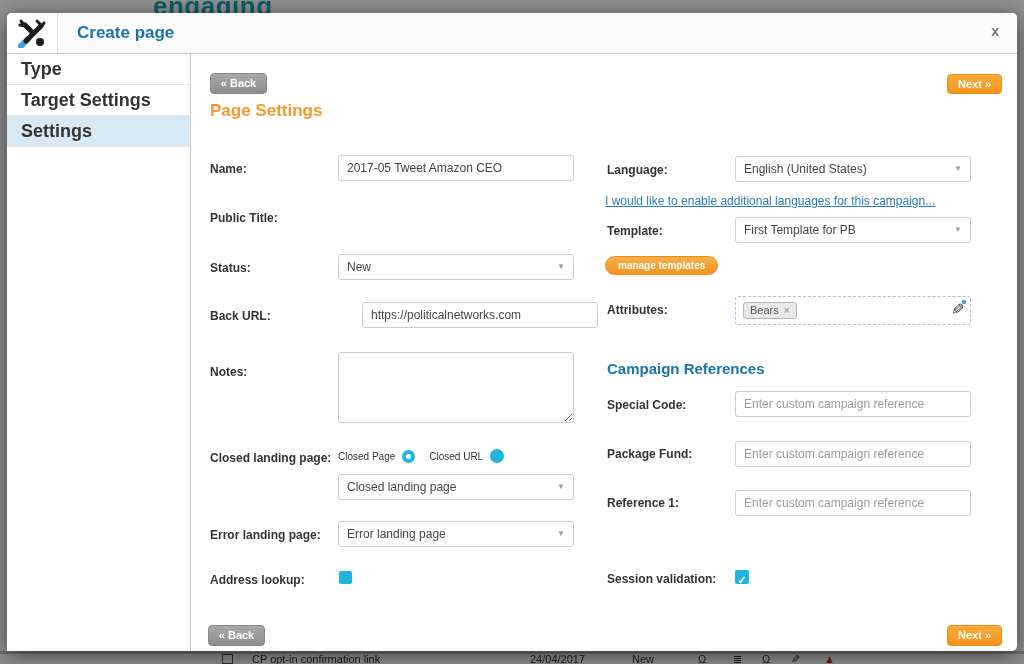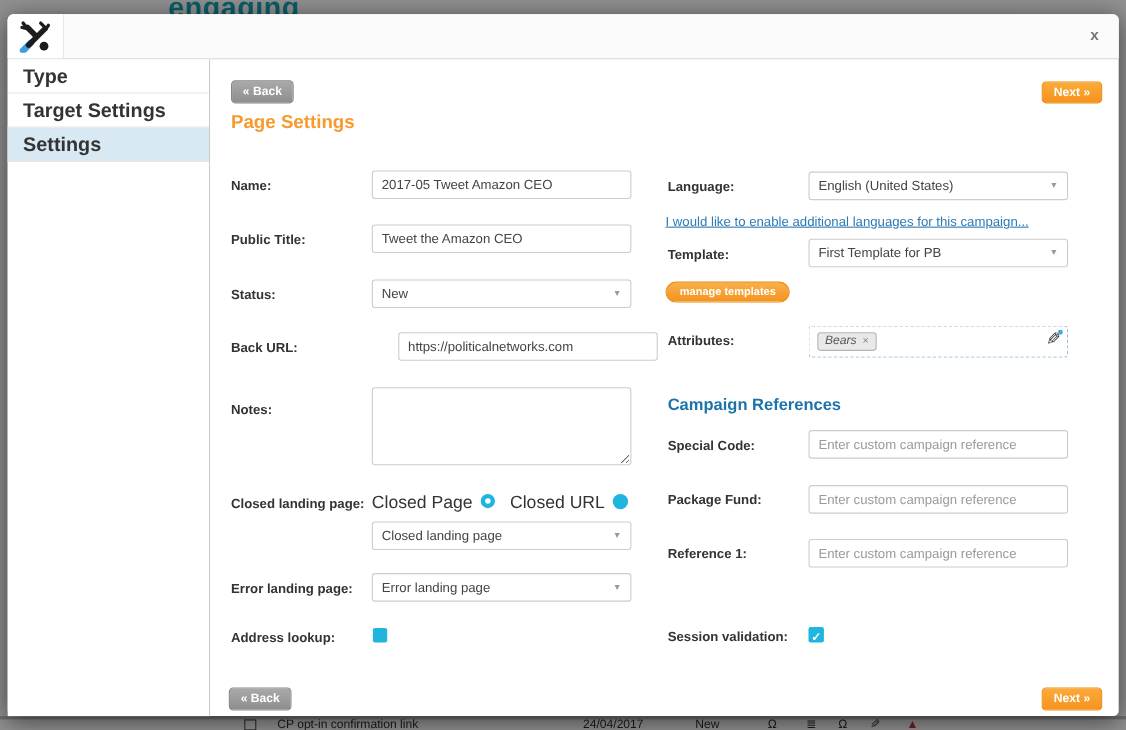--- a/index.html
+++ b/index.html
@@ -61,26 +61,26 @@
   .notes{height:71px;resize:both;overflow:auto;padding:4px 8px;}
 
   .link{position:absolute;left:598px;top:181px;font-size:12px;color:#2d7ab5;
         text-decoration:underline;cursor:pointer;white-space:nowrap;}
   .manage-btn{position:absolute;left:598px;top:243px;padding:3px 12px;font-size:10px;font-weight:bold;
         color:#fff;background:linear-gradient(#f9b04a,#f49320);border-radius:10px;border:1px solid #ec8c11;cursor:pointer;}
 
   .attr-box{position:absolute;left:728px;top:283px;width:236px;height:29px;border:1px dashed #9ac4e0;
         border-radius:3px;background:#fff;box-sizing:border-box;}
   .tag{position:absolute;left:7px;top:5px;padding:1px 6px 2px 6px;background:#e9e9e9;border:1px solid #b5b5b5;
-        border-radius:3px;font-size:11px;color:#555;cursor:pointer;white-space:nowrap;font-style:italic;}
+        border-radius:3px;font-size:11px;color:#555;cursor:pointer;white-space:nowrap;}
   .tag .x{margin-left:5px;color:#888;font-size:10px;}
   .pencil{position:absolute;right:6px;top:4px;font-size:16px;color:#333;transform:scaleX(-1);cursor:pointer;line-height:18px;}
   .pencil-dot{position:absolute;right:4px;top:3px;width:4px;height:4px;background:#4aa3d8;border-radius:1px;}
 
-  .radio-row{position:absolute;left:331px;top:436px;font-size:16px;color:#333;display:flex;}
+  .radio-row{position:absolute;left:331px;top:436px;font-size:10px;color:#333;display:flex;align-items:center;}
   .radio{display:inline-block;border-radius:50%;background:#1fb5dc;position:relative;}
   .radio.sel{width:13px;height:13px;margin:0 0 0 7px;}
   .radio.sel .dot{position:absolute;left:4px;top:4px;width:5px;height:5px;border-radius:50%;background:#fff;}
   .radio.solid{width:14px;height:14px;margin:0 0 0 7px;}
   .radio-gap{margin-left:14px;}
 
   .checkbox{position:absolute;background:#1fb5dc;border-radius:2px;cursor:pointer;}
   .cb-address{left:332px;top:558px;width:13px;height:13px;}
   .cb-session{left:728px;top:557px;width:14px;height:14px;text-align:center;}
   .cb-session .check{color:#fff;font-size:11px;line-height:14px;font-weight:bold;}
@@ -115,39 +115,39 @@
       <div class="m-iconcell">
         <svg width="30" height="30" viewBox="0 0 30 30">
           <path d="M4 28 L11 21" stroke="#3e9edd" stroke-width="6" stroke-linecap="round"></path>
           <path d="M9 23 L24 8" stroke="#1c1c1c" stroke-width="5" stroke-linecap="round"></path>
           <path d="M20 3 L25 8 M27 5 L25 8" stroke="#1c1c1c" stroke-width="3" stroke-linecap="round"></path>
           <circle cx="23" cy="24" r="4" fill="#1c1c1c"></circle>
           <path d="M8 7 L15 14" stroke="#1c1c1c" stroke-width="5" stroke-linecap="round"></path>
           <path d="M4 3 L8 8 M3 7 L8 8" stroke="#1c1c1c" stroke-width="3" stroke-linecap="round"></path>
         </svg>
       </div>
+      <div class="m-title">Create page</div>
       <div class="m-close">x</div>
     </div>
 
     <div class="sidebar">
       <div class="side-item">Type</div>
       <div class="side-item">Target Settings</div>
       <div class="side-item active">Settings</div>
     </div>
 
     <div class="btn btn-gray back-top"><span>«</span> <span>Back</span></div>
     <div class="btn btn-orange next-top"><span>Next</span> <span>»</span></div>
 
     <div class="page-heading">Page Settings</div>
 
     <div class="label" style="left:203px;top:149px;">Name:</div>
     <input class="input" style="left: 331px; top: 142px;" value="2017-05 Tweet Amazon CEO">
 
     <div class="label" style="left:203px;top:198px;">Public Title:</div>
-    <input class="input" style="left: 331px; top: 191px;" value="Tweet the Amazon CEO">
 
     <div class="label" style="left:203px;top:248px;">Status:</div>
     <div class="selectbox" style="left:331px;top:241px;">
       <span>New</span>
       <span class="caret">▼</span>
     </div>
 
     <div class="label" style="left:203px;top:296px;">Back URL:</div>
     <input class="input" style="left: 331px; top: 289px; margin-left: 24px;" value="https://politicalnetworks.com">
 

